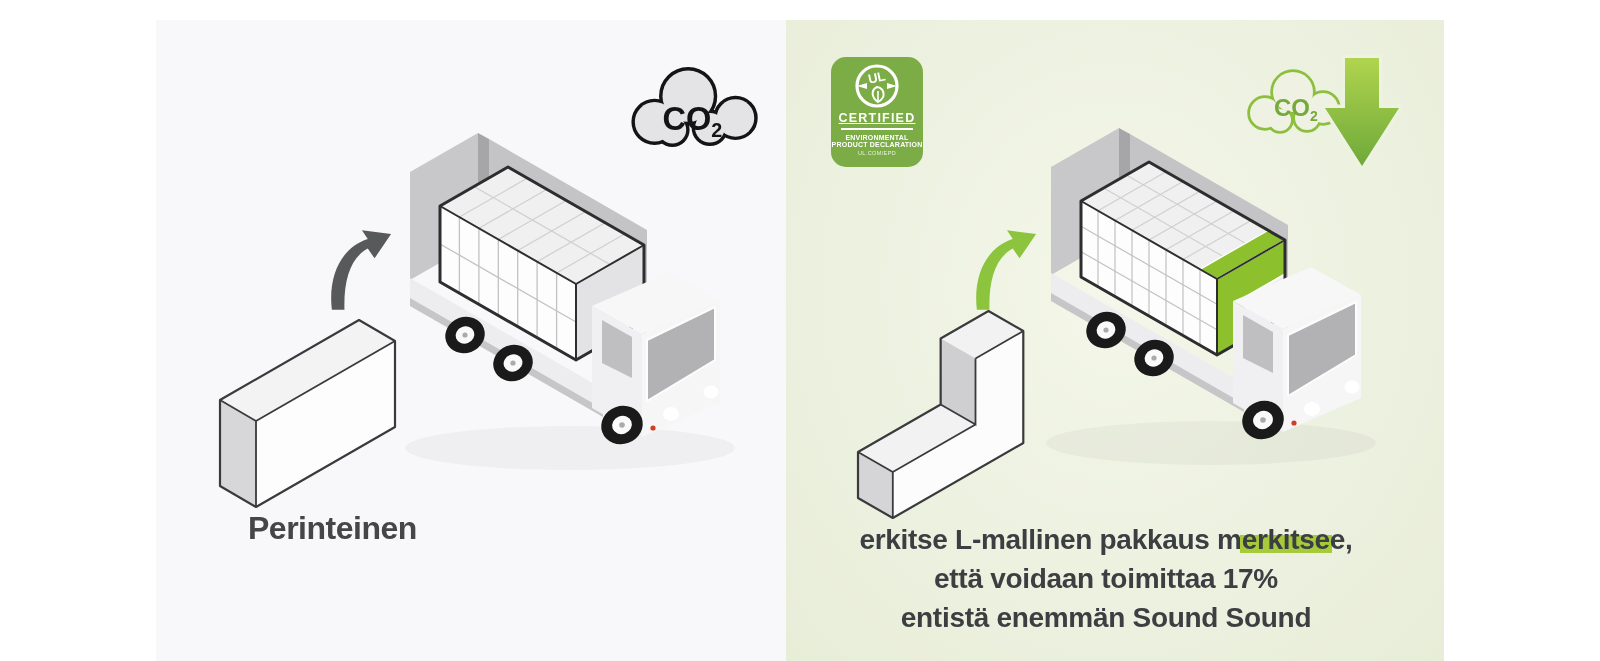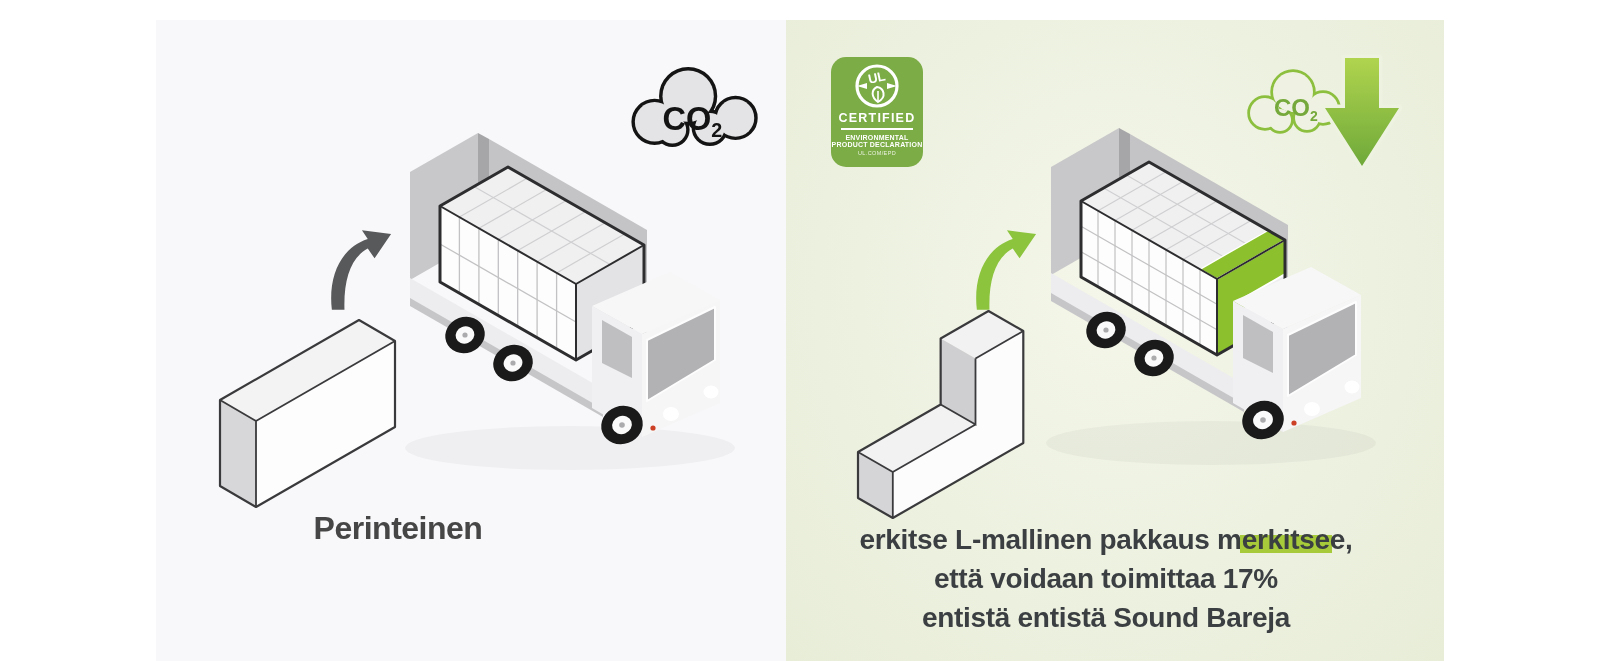--- a/index.html
+++ b/index.html
@@ -5,30 +5,30 @@
   html,body{margin:0;padding:0;background:#ffffff;}
   .stage{position:relative;width:1600px;height:661px;background:#ffffff;overflow:hidden;
          font-family:"Liberation Sans", sans-serif;}
   .panel{position:absolute;top:20px;height:641px;}
   .panel.left{left:156px;width:630px;background:#f8f8fa;}
   .panel.right{left:786px;width:658px;
     background:radial-gradient(ellipse at 50% 42%, #f4f7e9 0%, #edf1e0 55%, #e8edd8 100%);}
   .abs{position:absolute;}
   svg{display:block;overflow:visible;}
 
-  .caption-left{position:absolute;left:92px;top:490px;width:300px;text-align:center;
+  .caption-left{position:absolute;left:92px;top:490px;width:300px;text-align:left;
     font-size:32px;font-weight:bold;color:#464646;letter-spacing:-0.5px;}
   .caption-right{position:absolute;left:0px;top:500px;width:640px;text-align:center;
     font-size:28px;font-weight:bold;color:#3b3f42;line-height:39px;letter-spacing:-0.3px;}
   .hl{background:linear-gradient(to bottom, rgba(0,0,0,0) 34%, #a7ca3a 34%, #a7ca3a 92%, rgba(0,0,0,0) 92%);
       padding:0 2px;margin:12px -2px;}
 
   .ul-badge{position:absolute;left:45px;top:37px;width:92px;height:110px;border-radius:15px;
     background:#7cac45;text-align:center;color:#ffffff;overflow:hidden;}
-  .ul-badge .certified{font-size:12.5px;font-weight:bold;letter-spacing:1.2px;margin-top:-2px;}
+  .ul-badge .certified{font-size:12.5px;font-weight:bold;letter-spacing:1.2px;margin-top:-2px;text-decoration:underline;}
   .ul-badge .rule{width:72px;height:2px;background:#ffffff;margin:3px auto 4px;}
   .ul-badge .l1{font-size:7px;font-weight:bold;letter-spacing:0.2px;}
   .ul-badge .l2{font-size:7px;font-weight:bold;letter-spacing:0.2px;}
   .ul-badge .l3{font-size:5.5px;opacity:0.85;margin-top:2px;letter-spacing:0.4px;}
 </style>
 </head>
 <body>
 
 <div class="stage">
 
@@ -219,17 +219,17 @@
       <polygon points="13,198 47.8,218 47.8,172 13,152" fill="#d5d5d7"></polygon>
       <polygon points="95.65,104.5 130.5,124.5 130.5,58.5 95.65,38.5" fill="#cfcfd1"></polygon>
       <polygon points="47.8,218 178.3,143 178.3,31 130.5,58.5 130.5,124.5 47.8,172" fill="#fcfcfd"></polygon>
       <path d="M13,152 L47.8,172 L130.5,124.5 M47.8,172 L47.8,218 M95.65,104.5 L130.5,124.5 L130.5,58.5 M130.5,58.5 L178.3,31" stroke="#3a3a3c" stroke-width="1.8" fill="none"></path>
       <polygon points="13,152 95.65,104.5 95.65,38.5 143.5,11 178.3,31 178.3,143 47.8,218 13,198" fill="none" stroke="#3a3a3c" stroke-width="2.2" stroke-linejoin="round"></polygon>
     </svg>
 
     <div class="caption-right">
       <span><span>erkitse L-mallinen pakkaus m</span><span class="hl">erkitse</span><span>e,</span></span><br>
       <span>että voidaan toimittaa 17%</span><br>
-      <span>entistä entistä Sound Bareja</span>
+      <span>entistä enemmän Sound Sound</span>
     </div>
   </section>
 
 </div>
 
 </body></html>

